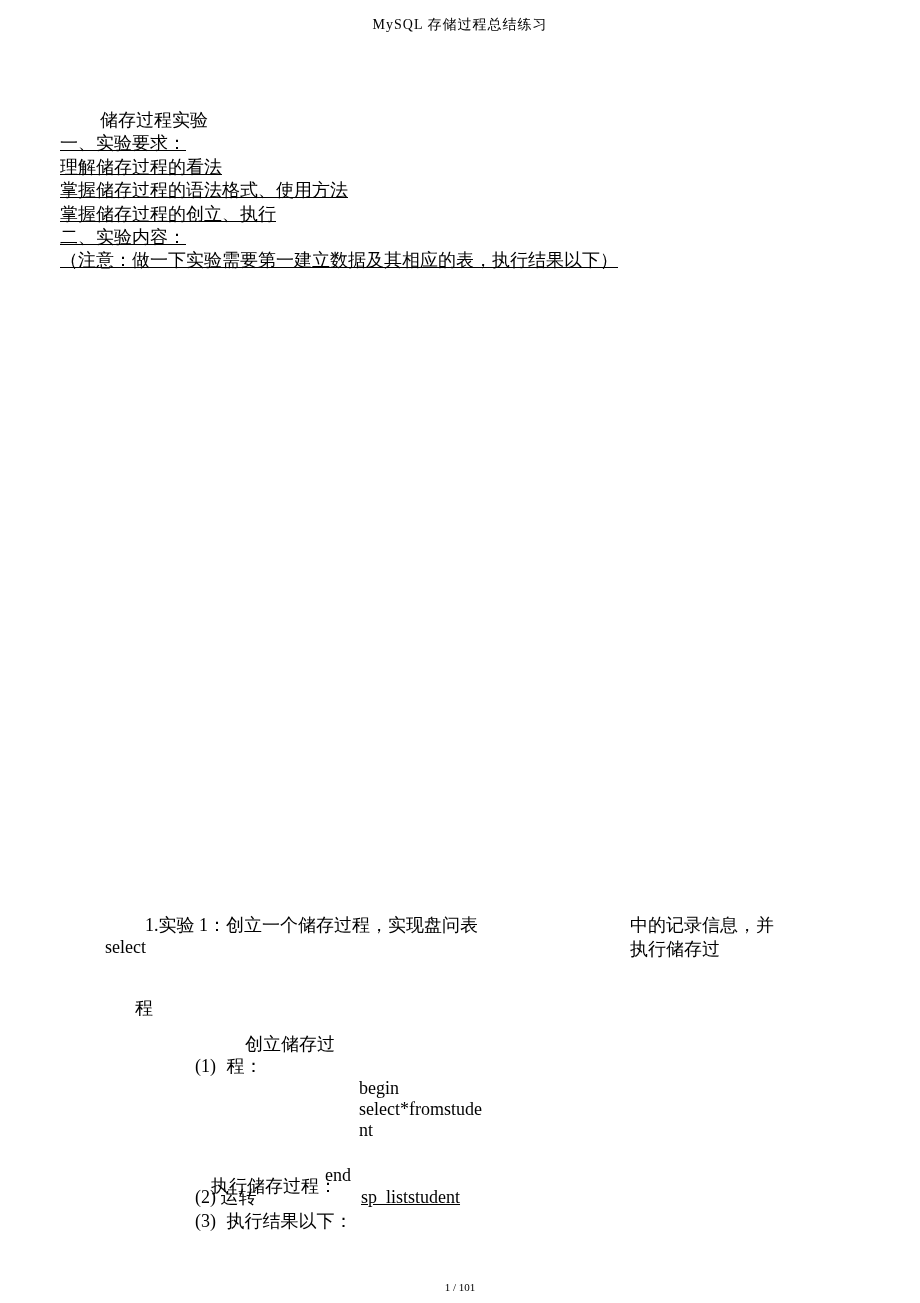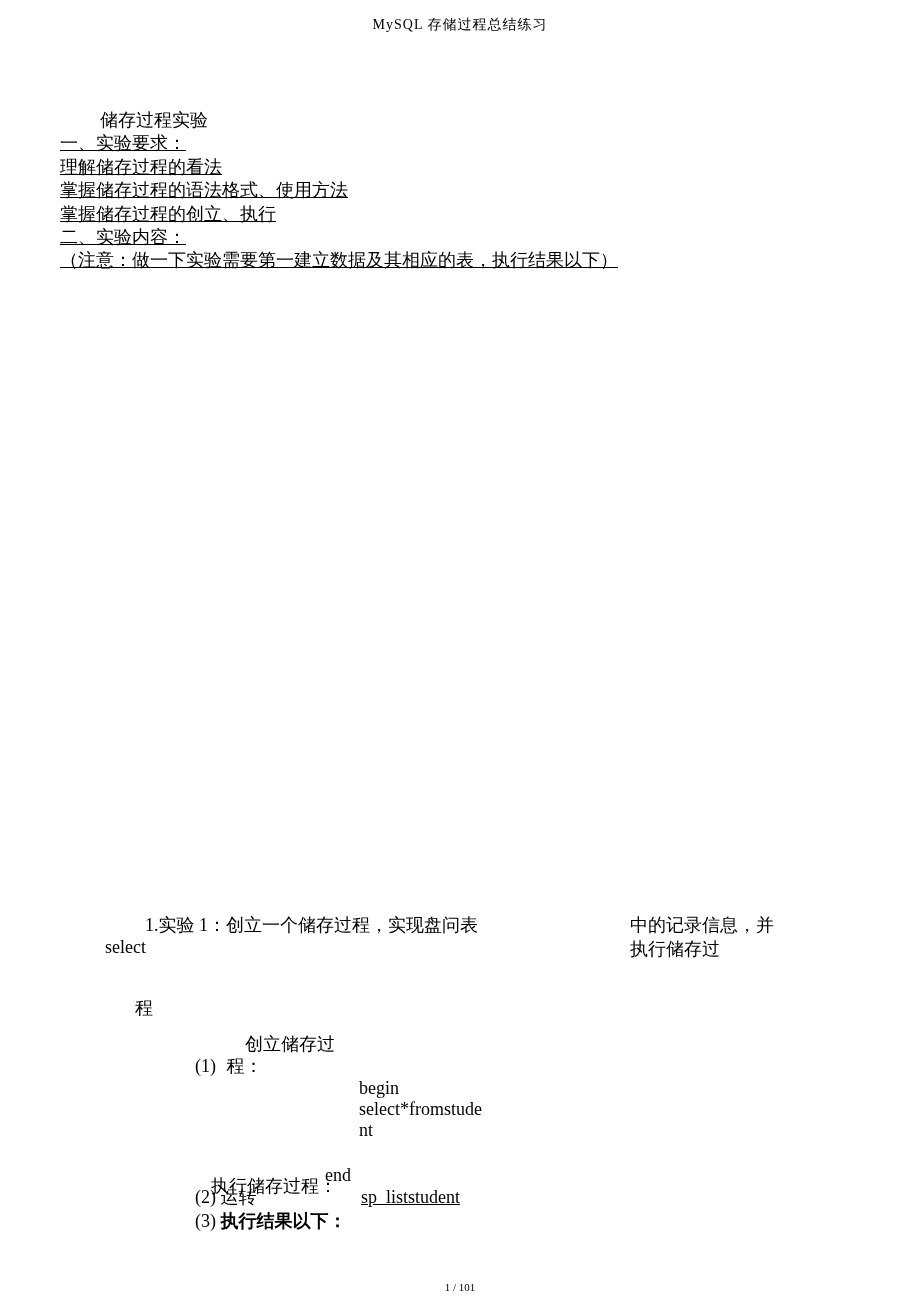--- a/index.html
+++ b/index.html
@@ -153,18 +153,18 @@
 
     <div class="step-row step2-wrapper">
       <span class="step2-exec">执行储存过程：</span>
       <span class="step2-num">(2)</span>
       <span class="step2-run" style="margin-left:0;">运转</span>
       <span class="step2-proc">sp_liststudent</span>
     </div>
 
     <div class="step-row">
       <span>(3)</span>
-      <span style="margin-left:0;font-weight:bold;">执行结果以下：</span>
+      <span style="margin-left:6px;">执行结果以下：</span>
     </div>
   </div>
 </div>
 
 <div class="page-number">1 / 101</div>
 
 </body></html>

